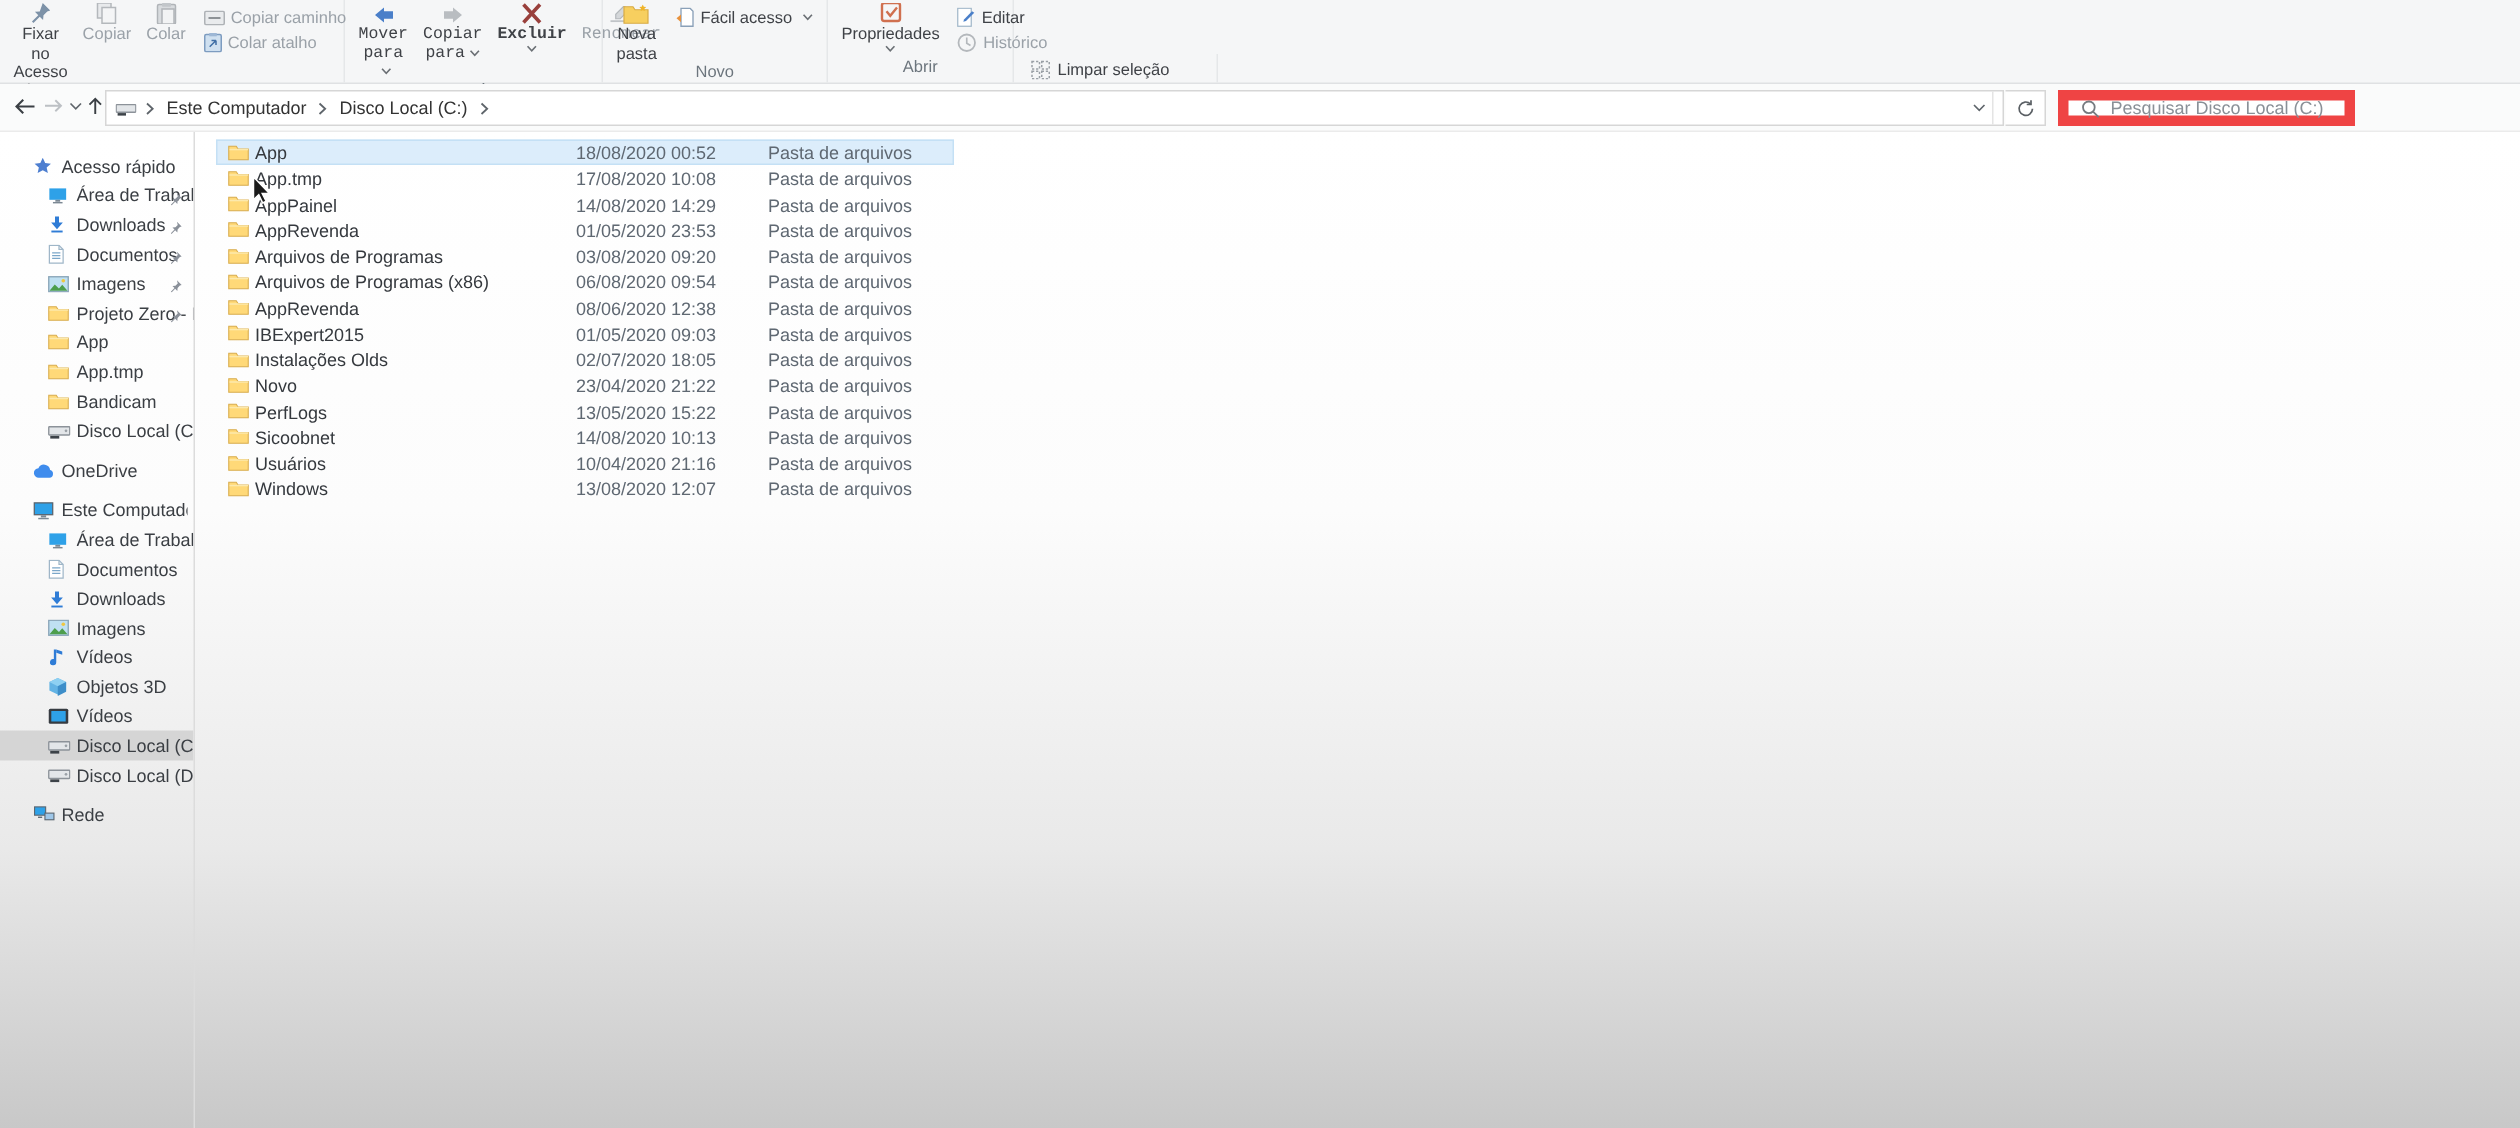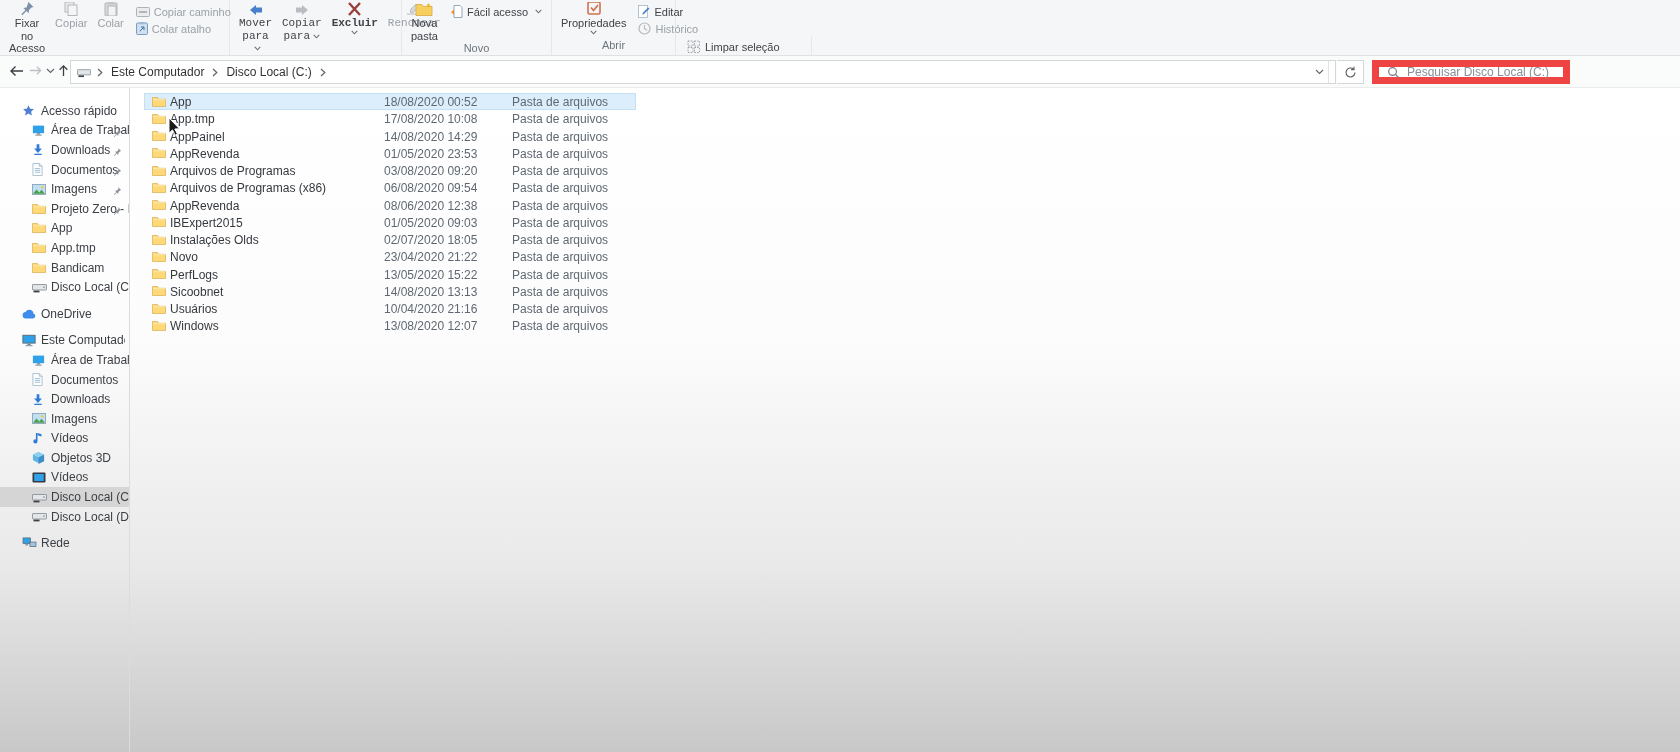--- a/index.html
+++ b/index.html
@@ -699,21 +699,21 @@
           <span class="cell c-date">13/05/2020 15:22</span>
           <span class="cell c-type">Pasta de arquivos</span>
           <span class="cell c-size"></span>
         </div>
         <div class="row">
           <span class="row-ic"><svg width="14" height="12" viewBox="0 0 14 12">
               <path d="M0.5 1.5h5l1.2 1.8h6.8v7.2h-13z" fill="#ffd978" stroke="#d8ac4e" stroke-width="0.7"></path>
               <path d="M1 3.7h12.4" stroke="#fce9ad" stroke-width="1"></path>
             </svg></span>
           <span class="cell c-name">Sicoobnet</span>
-          <span class="cell c-date">14/08/2020 13:13</span>
+          <span class="cell c-date">14/08/2020 10:13</span>
           <span class="cell c-type">Pasta de arquivos</span>
           <span class="cell c-size"></span>
         </div>
         <div class="row">
           <span class="row-ic"><svg width="14" height="12" viewBox="0 0 14 12">
               <path d="M0.5 1.5h5l1.2 1.8h6.8v7.2h-13z" fill="#ffd978" stroke="#d8ac4e" stroke-width="0.7"></path>
               <path d="M1 3.7h12.4" stroke="#fce9ad" stroke-width="1"></path>
             </svg></span>
           <span class="cell c-name">Usuários</span>
           <span class="cell c-date">10/04/2020 21:16</span>

